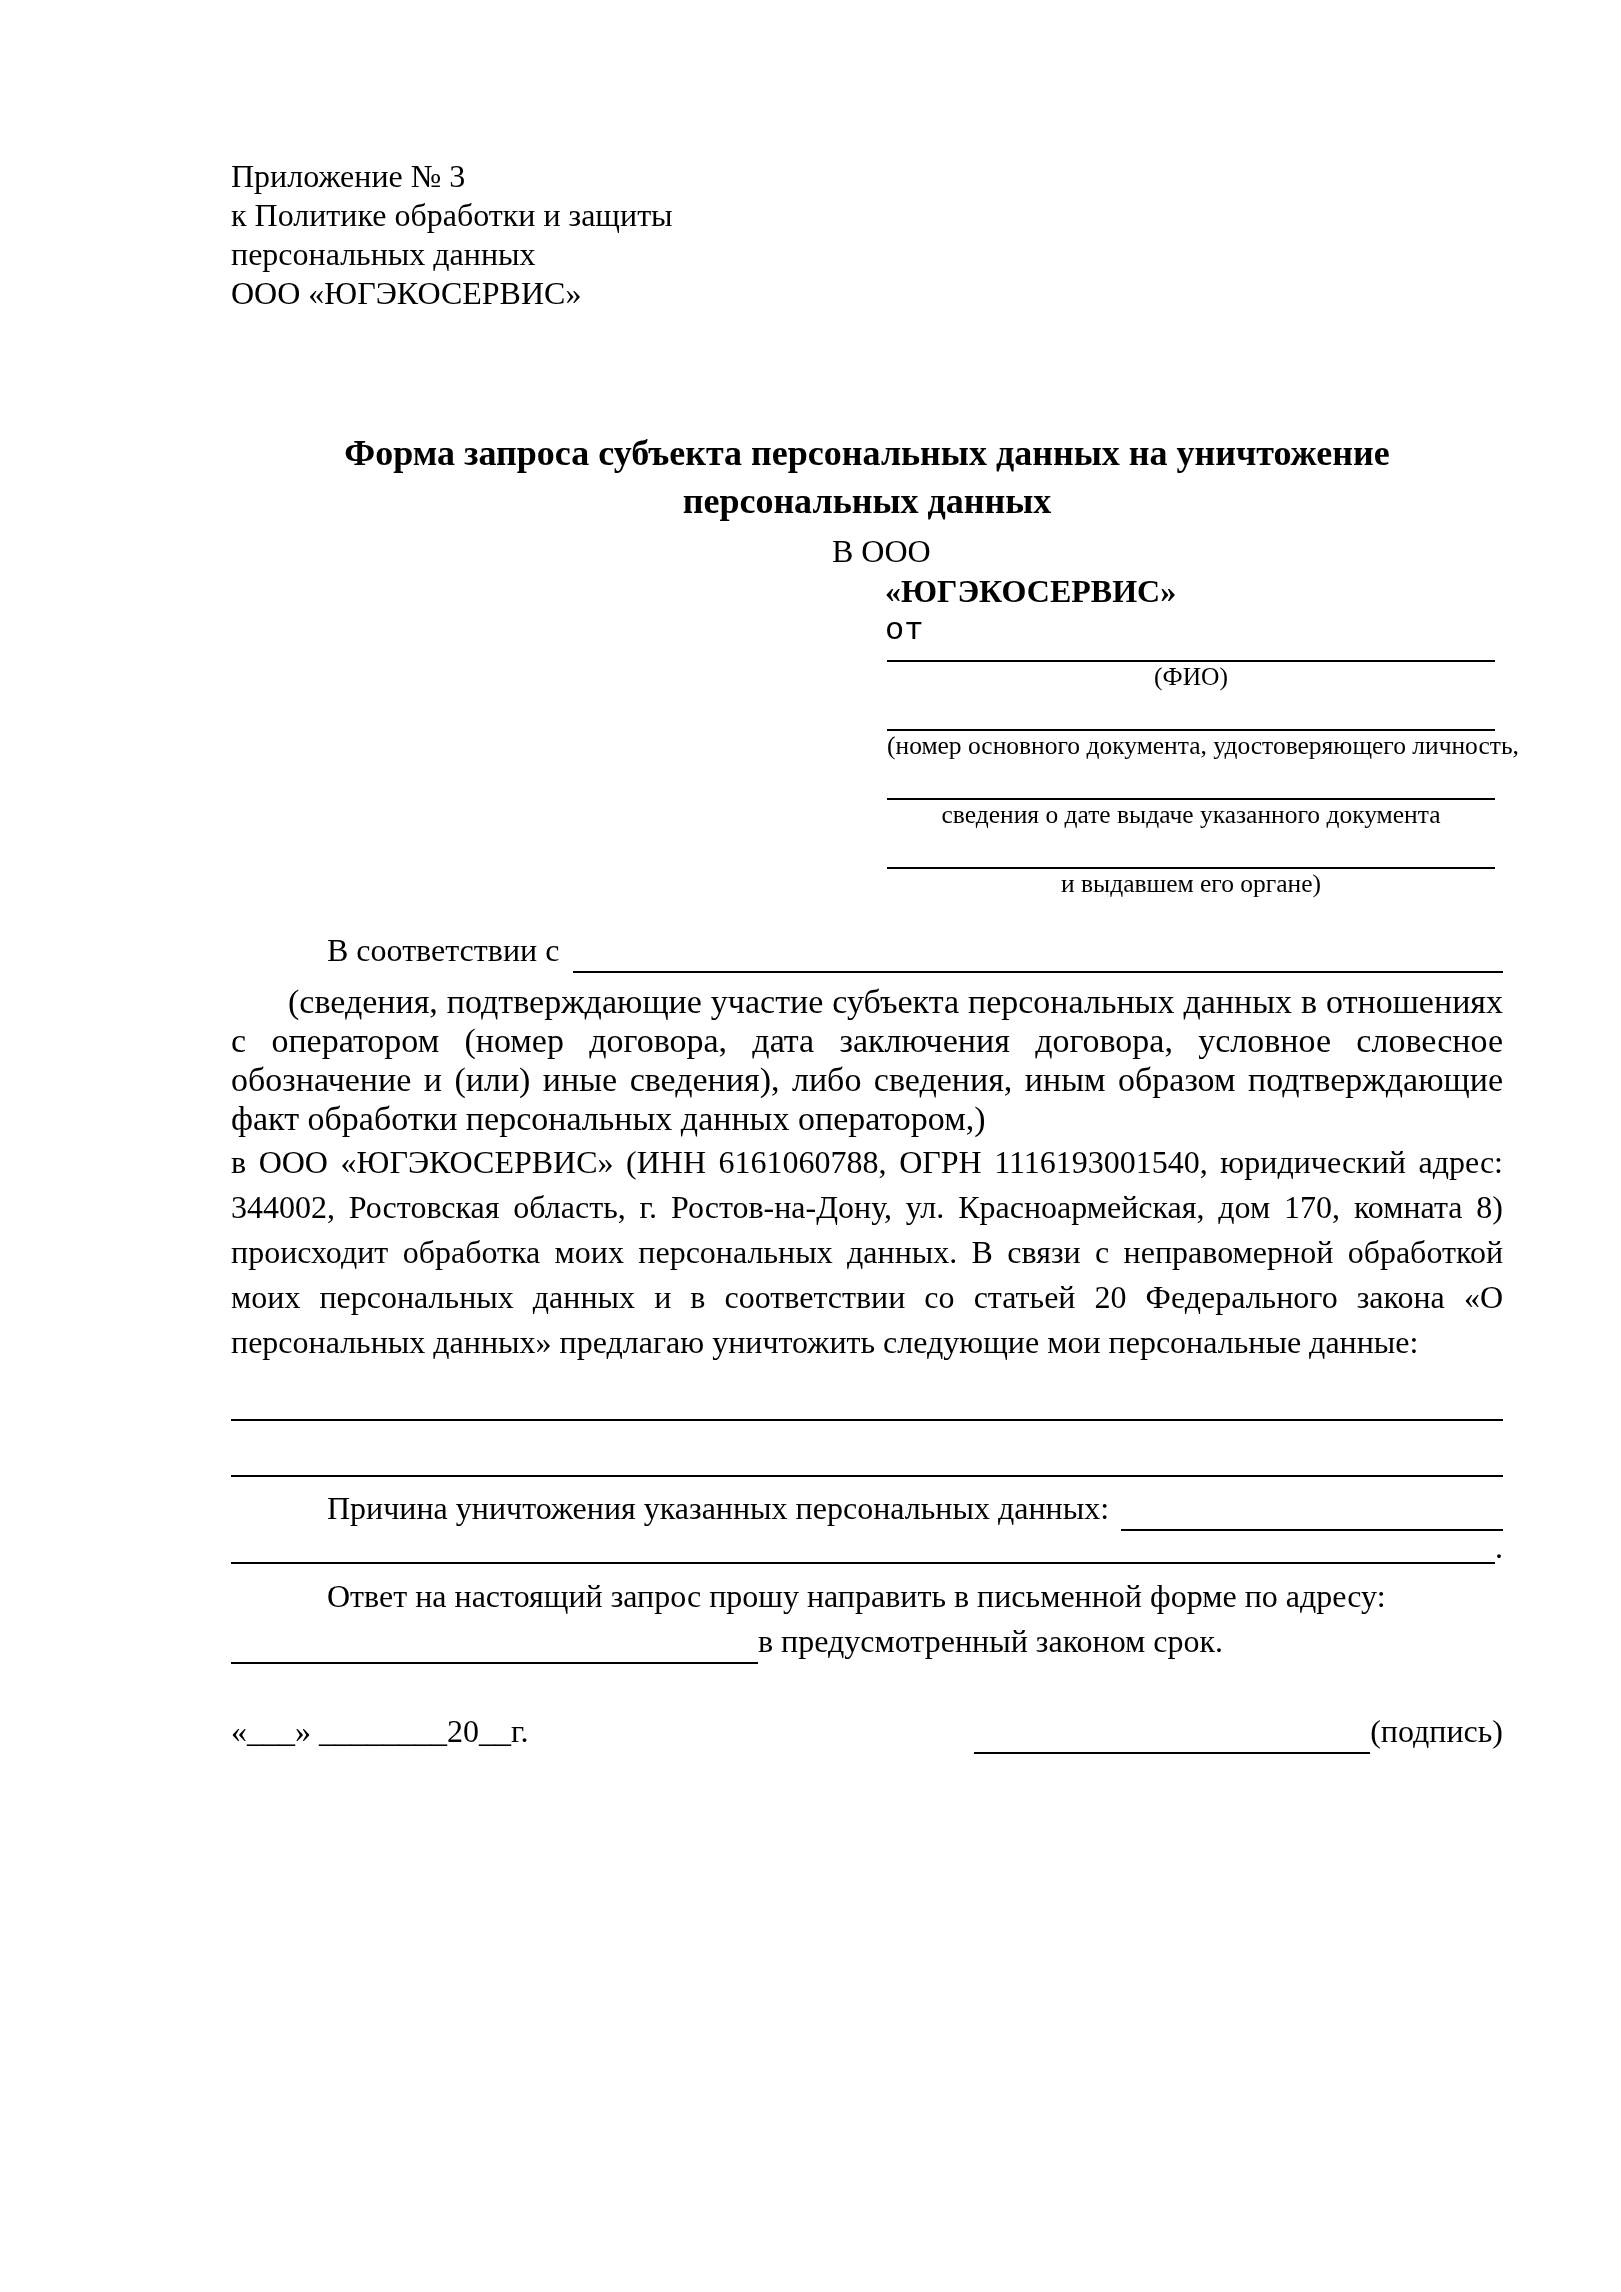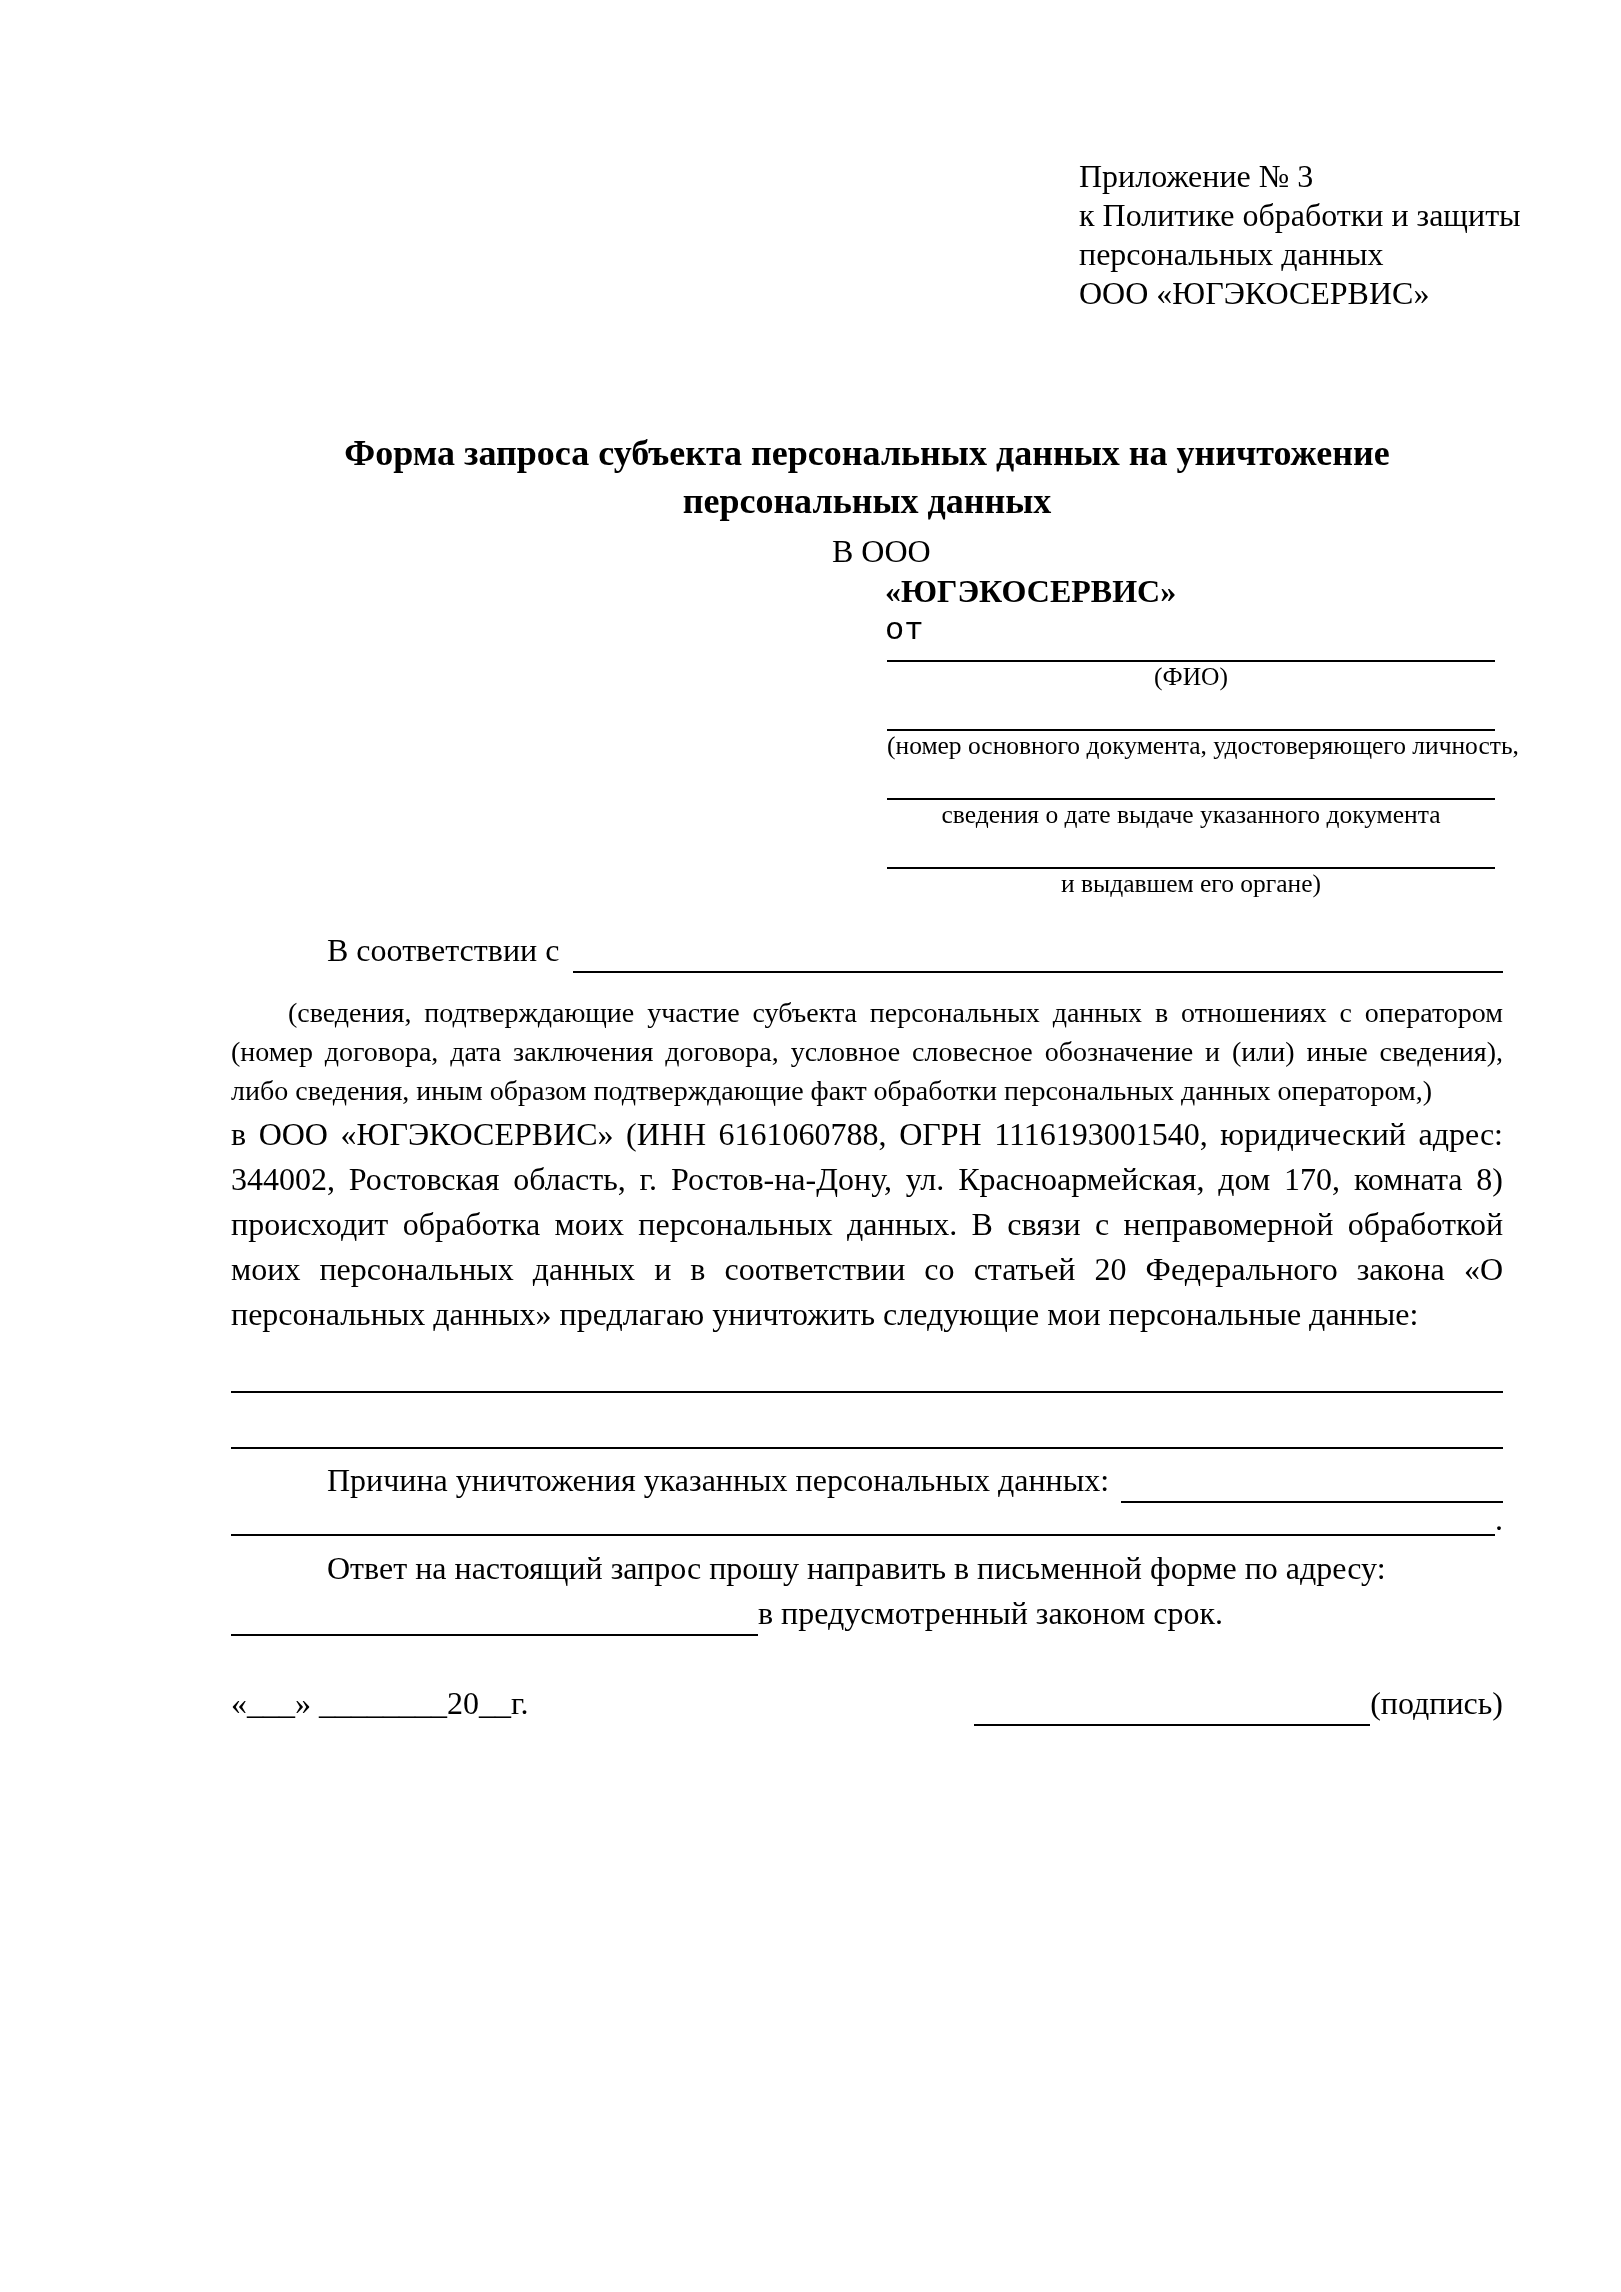--- a/index.html
+++ b/index.html
@@ -6,34 +6,34 @@
   .page{
     position:relative;
     width:1621px;height:2293px;
     background:#ffffff;color:#000000;
     font-family:"Liberation Serif","DejaVu Serif",serif;
     font-size:32px;
     box-sizing:border-box;
     padding:157px 118px 0 231px;
     overflow:hidden;
   }
-  .header-block{margin-left:848px;line-height:39px;}
+  .header-block{line-height:39px;}
   .header-block div{white-space:nowrap;}
   .doc-title{margin-top:116px;text-align:center;font-weight:bold;font-size:36px;line-height:48px;}
   .addr-1{margin-left:601px;margin-top:5.9px;line-height:40px;}
   .addr-2{margin-left:654px;line-height:40px;font-weight:bold;}
   .addr-3{margin-left:654px;line-height:40px;font-family:Liberation Mono, monospace;}
   .fields{margin-left:656px;width:608px;}
   .field-line{height:37px;border-bottom:2.9px solid #000;}
   .field-line.first{height:8.8px;}
   .field-caption{font-size:25.5px;line-height:30px;text-align:center;white-space:nowrap;}
   .accord-row{display:flex;margin-top:29px;line-height:45px;}
   .indent-spacer{display:inline-block;width:96px;flex:0 0 96px;}
   .fill{flex:1 1 auto;border-bottom:2.9px solid #000;}
-  .note{font-size:28px;line-height:39px;text-align:justify;text-indent:57px;margin-top:20px;}
+  .note{font-size:34px;line-height:39px;text-align:justify;text-indent:57px;margin-top:9px;}
   .body-par{text-align:justify;line-height:45px;margin-top:2px;}
   .blank-line{height:54px;border-bottom:2.9px solid #000;}
   .reason-row{display:flex;line-height:45px;margin-top:9.8px;}
   .reason-row .label{white-space:nowrap;}
   .dot-row{display:flex;align-items:flex-end;height:33px;line-height:33px;}
   .response-par{text-align:justify;text-indent:96px;line-height:45px;margin-top:9.8px;}
   .resp-row{display:flex;line-height:45px;align-items:flex-end;font-family:Liberation Serif, serif;}
   .line-seg{display:inline-block;width:527px;border-bottom:2.9px solid #000;height:37px;}
   .sig-row{display:flex;justify-content:space-between;margin-top:45px;line-height:45px;}
   .sig-right{display:flex;align-items:flex-end;}

